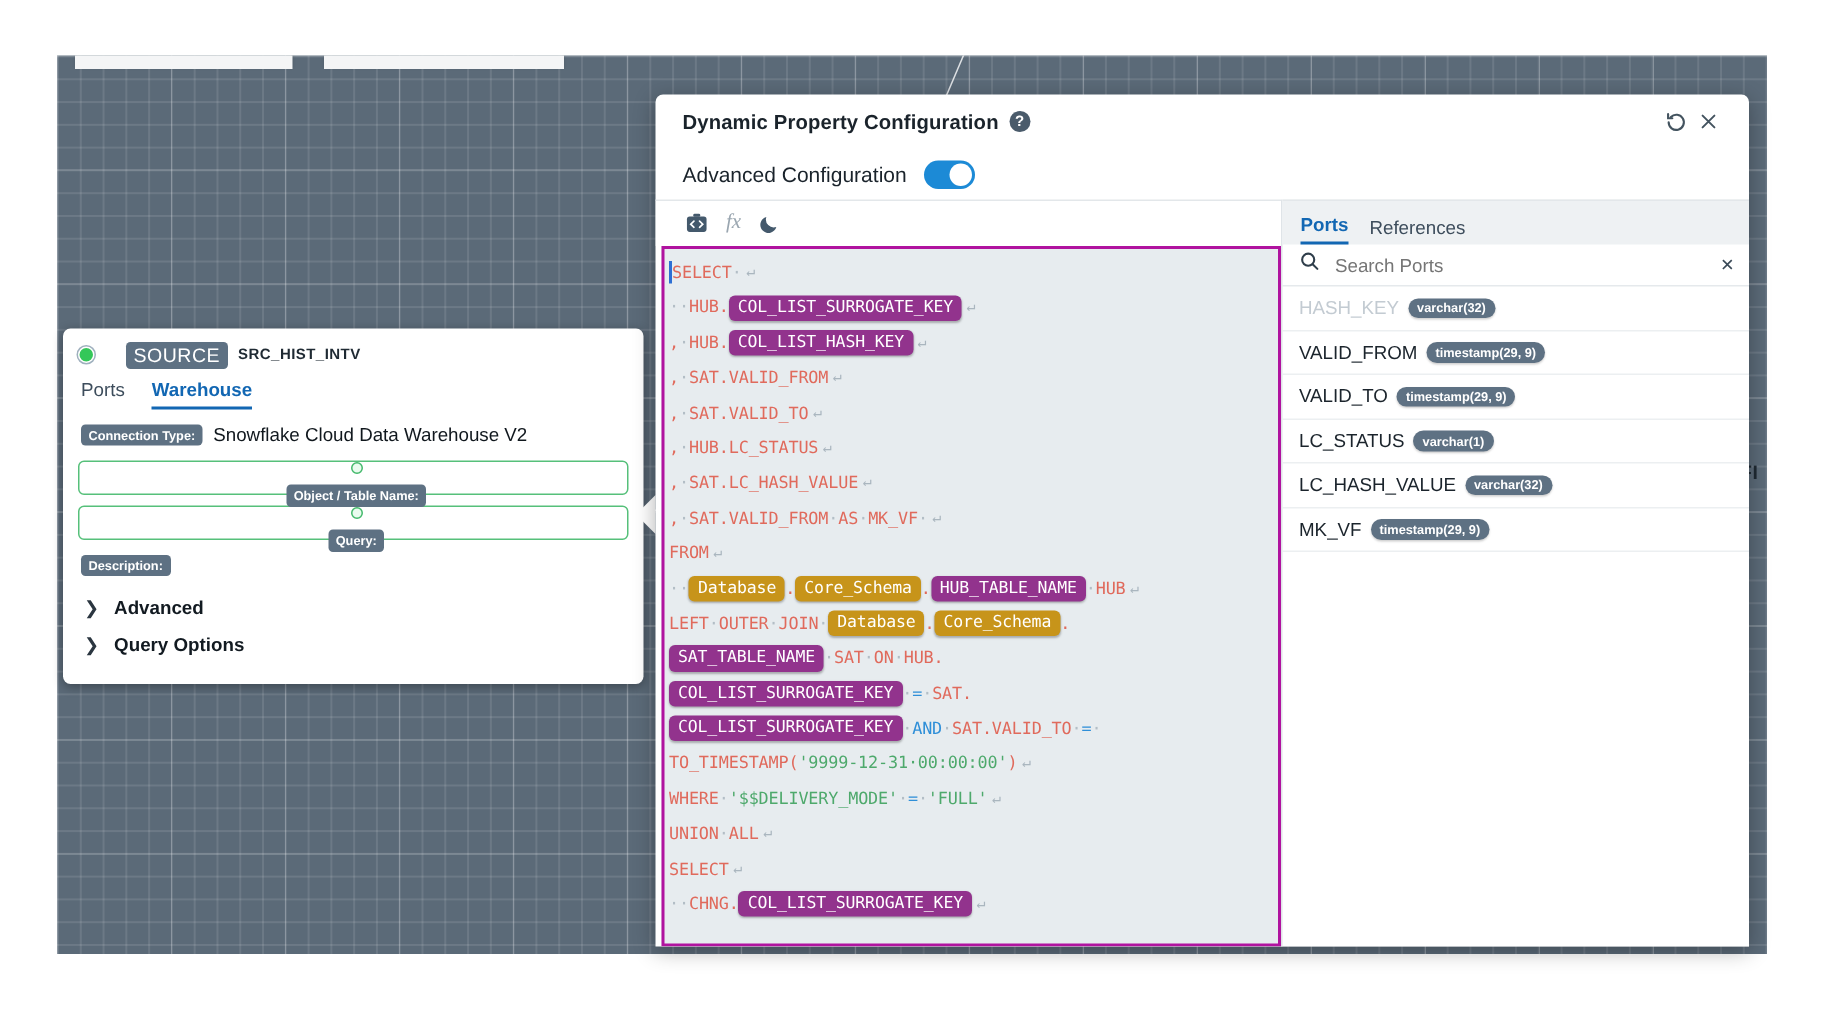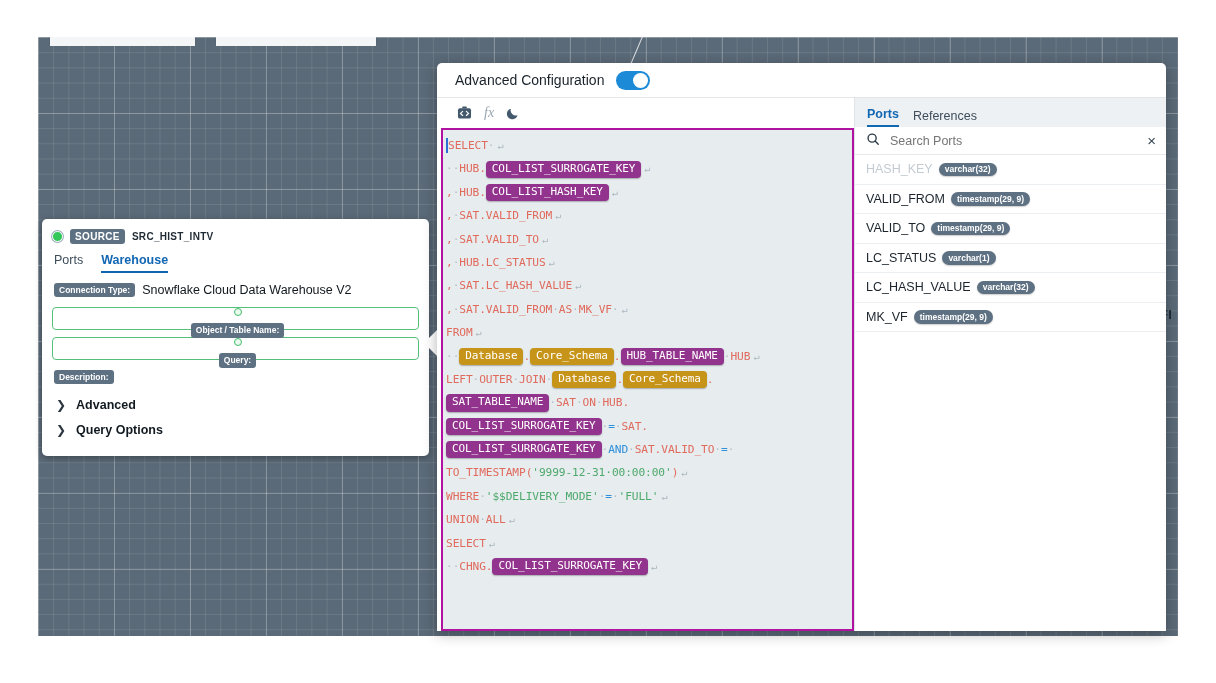--- a/index.html
+++ b/index.html
@@ -69,22 +69,22 @@
     box-shadow:0 2px 7px rgba(0,0,0,.33);
     padding:9px 10px 0 10px;
   }
   .node-head { display:flex; align-items:center; gap:7px; height:17px; }
   .node-led {
     width:11px; height:11px; border-radius:50%;
     background:#34c759; border:1.5px solid #ffffff;
     box-shadow:0 0 0 1px #9fb0be;
   }
   .pill {
-    background:#5e7183; color:#fff; font-size:10px; font-weight:700;
-    letter-spacing:.35px; border-radius:3px; padding:2.5px 5px; line-height:1;
+    background:#5e7183; color:#fff; font-size:13px; font-weight:400;
+    letter-spacing:.35px; border-radius:3px; padding:2.5px 5px; line-height:1;margin-left:14px;
   }
   .node-title { font-size:10px; font-weight:700; color:#1f2a33; letter-spacing:.3px; }
 
   .node-tabs { display:flex; gap:18px; margin-top:8px; padding-left:2px; }
   .node-tab { font-size:12.5px; color:#3d4d5c; padding-bottom:4px; cursor:pointer; }
   .node-tab.active { color:#1267b3; font-weight:600; border-bottom:2px solid #1267b3; }
 
   .prop-row {
     display:flex; align-items:center; gap:7px; margin-top:7px;
     height:20px; padding-left:2px;
@@ -278,20 +278,36 @@
     </div>
     <div class="node-acc">
       <span class="chev">❯</span>
       <span class="acc-lbl">Query Options</span>
     </div>
   </div>
   <div class="node-arrow"></div>
 
   <div class="modal">
 
+    <div class="modal-head">
+      <span class="modal-title">Dynamic Property Configuration</span>
+      <span class="help-icon">?</span>
+      <span class="head-spacer"></span>
+      <span class="icon-btn">
+        <svg width="15" height="15" viewBox="0 0 16 16" fill="none" stroke="#43535f" stroke-width="1.5" stroke-linecap="round">
+          <path d="M2.6 8a5.4 5.4 0 1 0 1.6-3.8"></path>
+            <path d="M2.2 2.2v3h3"></path>
+        </svg>
+      </span>
+      <span class="icon-btn">
+        <svg width="14" height="14" viewBox="0 0 16 16" stroke="#43535f" stroke-width="1.5" stroke-linecap="round">
+          <path d="M3.5 3.5l9 9M12.5 3.5l-9 9"></path>
+        </svg>
+      </span>
+    </div>
 
     <div class="adv-row">
       <span class="adv-label">Advanced Configuration</span>
       <span class="toggle">
         <span class="knob"></span>
       </span>
     </div>
 
     <div class="modal-body">
 

